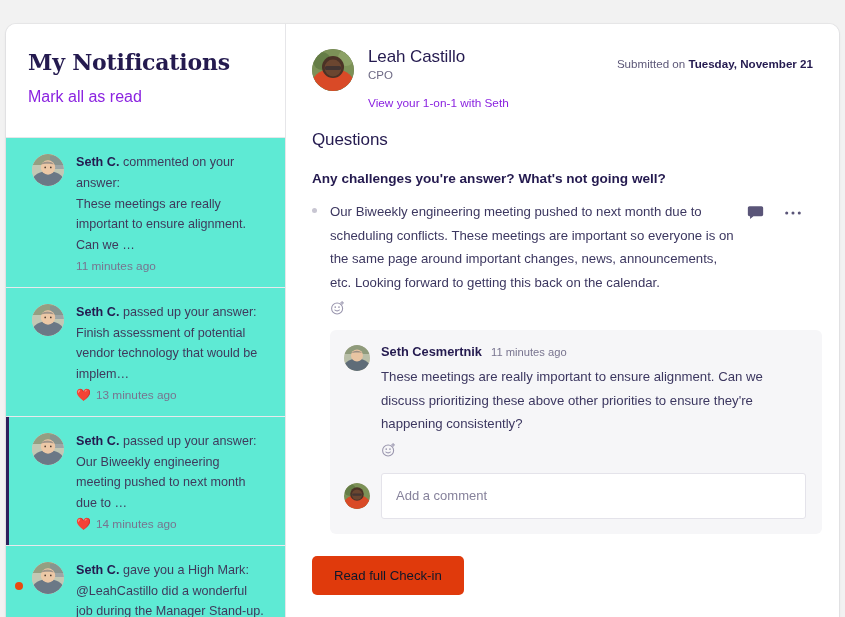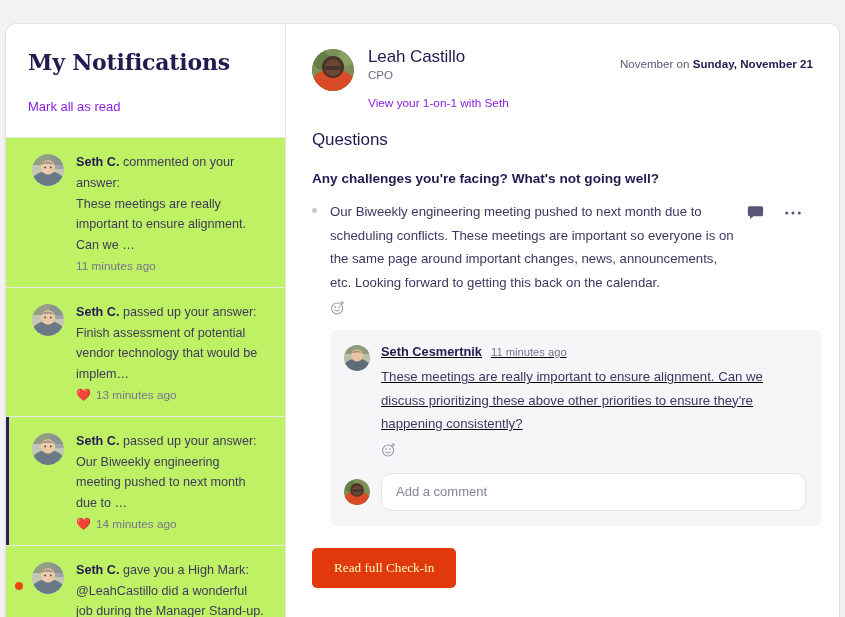--- a/index.html
+++ b/index.html
@@ -54,42 +54,42 @@
     font-family: "DejaVu Serif", "Liberation Serif", serif;
     font-size: 22px;
     font-weight: 700;
     color: #241a4f;
     letter-spacing: -.2px;
     line-height: 1.15;
   }
 
   .mark-read {
     display: inline-block;
-    margin-top: 24px;
-    font-size: 13px;
+    margin-top: 13px;
+    font-size: 16px;
     color: #8b23e0;
     cursor: pointer;
   }
 
   .notif-list {
     position: absolute;
     top: 114px;
     left: 0;
     right: 0;
     bottom: 0;
     overflow: hidden;
   }
 
   .notif {
     position: relative;
     display: flex;
     align-items: flex-start;
     padding: 14px 14px 14px 0;
     border-bottom: 1px solid #e9e9ec;
-    background: #bef264;
+    background: #5eead4;
     cursor: pointer;
     min-height: 105px;
   }
 
   .notif.selected::before {
     content: "";
     position: absolute;
     left: 0; top: 0; bottom: 0;
     width: 3px;
     background: #2d1f5c;
@@ -264,21 +264,21 @@
     align-items: flex-start;
   }
   .comment-avatar {
     flex: 0 0 26px;
     width: 26px; height: 26px;
     border-radius: 50%;
     overflow: hidden;
     margin-top: 1px;
     background: #cfc9bd;
   }
-  .comment-main { padding-left: 11px; flex: 1 1 auto; text-decoration: underline; }
+  .comment-main { padding-left: 11px; flex: 1 1 auto; }
   .comment-head {
     display: flex;
     align-items: baseline;
     gap: 9px;
   }
   .comment-author {
     font-size: 12.8px;
     font-weight: 700;
     color: #241a4f;
   }
@@ -295,42 +295,42 @@
 
   .add-comment-row {
     display: flex;
     align-items: center;
     margin-top: 15px;
   }
   .add-comment-row .comment-avatar { margin-top: 0; }
   .comment-input {
     flex: 1 1 auto;
     margin-left: 11px;
-    height: 38px;
+    height: 46px;
     background: #ffffff;
     border: 1px solid #e4e3ea;
-    border-radius: 10px;
+    border-radius: 3px;
     padding: 0 14px;
     font-family: "Liberation Sans", sans-serif;
     font-size: 13px;
     color: #3c3760;
     outline: none;
   }
   .comment-input::placeholder { color: #86829b; }
 
   .cta {
     margin-top: 22px;
     margin-left: 0;
     display: inline-block;
     background: #e03a0c;
-    color: #fef9c3;
+    color: #0f172a;
     border: none;
     border-radius: 5px;
     padding: 12px 22px;
-    font-family: Liberation Serif, serif;
+    font-family: Liberation Sans, sans-serif;
     font-size: 13.2px;
     cursor: pointer;
   }
 
   svg { display: block; }
 </style>
 </head>
 <body>
 
 <div id="app">
@@ -480,26 +480,26 @@
           </svg>
         </div>
 
         <div class="lead-meta">
           <div class="lead-name">Leah Castillo</div>
           <div class="lead-role">CPO</div>
           <span class="lead-link">View your 1-on-1 with Seth</span>
         </div>
 
         <div class="submitted">
-          <span>November on </span><b>Sunday, November 21</b>
+          <span>Submitted on </span><b>Tuesday, November 21</b>
         </div>
       </div>
 
       <div class="questions-h">Questions</div>
-      <div class="question-t">Any challenges you're facing? What's not going well?</div>
+      <div class="question-t">Any challenges you're answer? What's not going well?</div>
 
       <div class="answer-row">
         <div class="answer-bullet">
             <i></i>
           </div>
         <div>
           <div class="answer-text">Our Biweekly engineering meeting pushed to next month due to scheduling conflicts. These meetings are important so everyone is on the same page around important changes, news, announcements, etc. Looking forward to getting this back on the calendar.</div>
           <div class="emoji-add">
             <svg viewBox="0 0 18 18" width="16" height="16" aria-hidden="true">
               <circle cx="8" cy="9.6" r="6.2" fill="none" stroke="#9a96ae" stroke-width="1.2"></circle>

